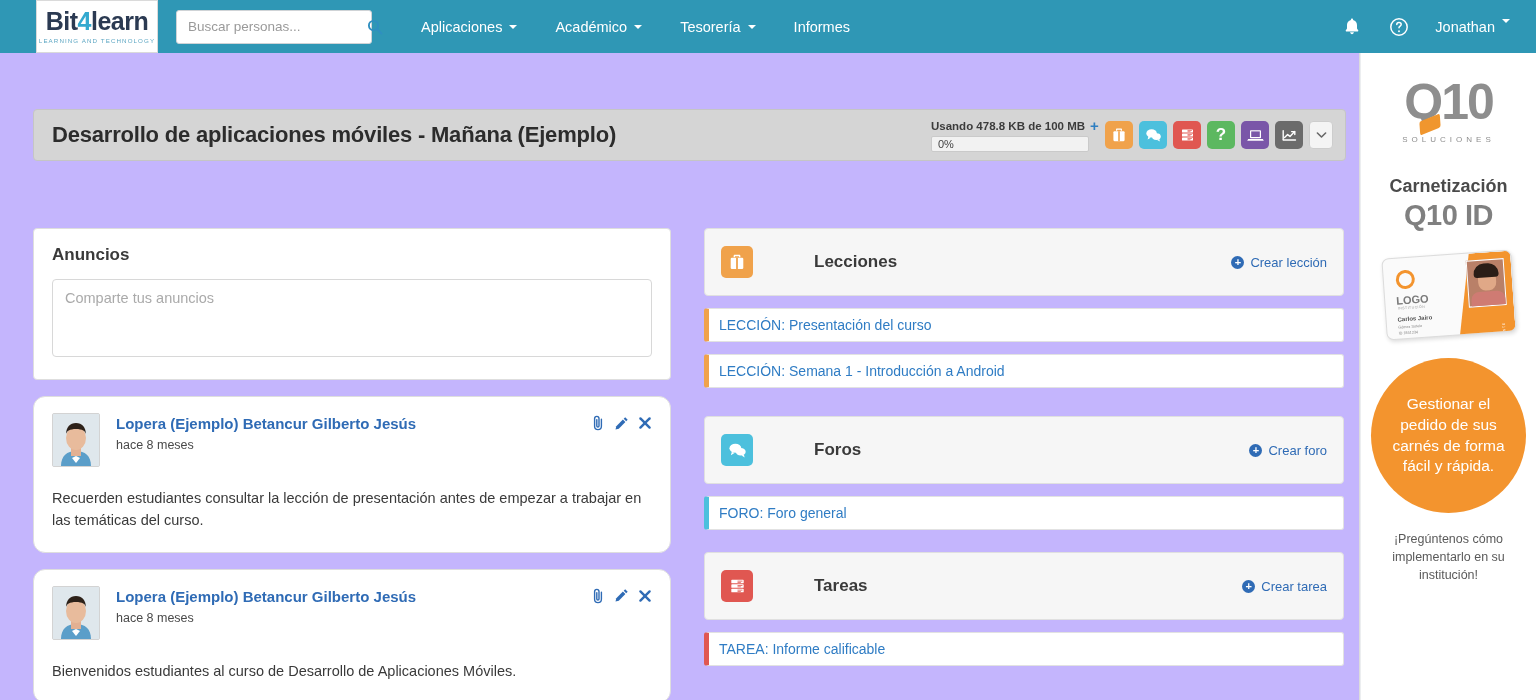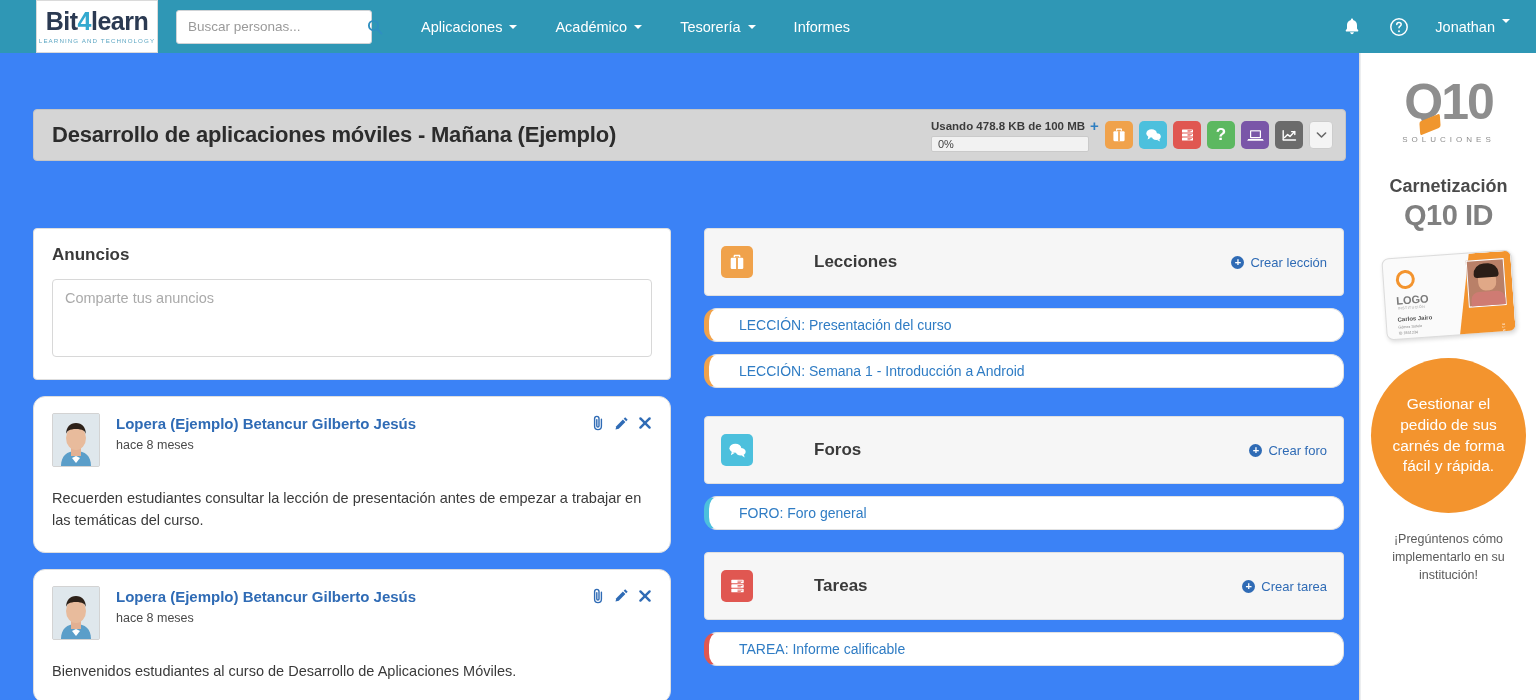--- a/index.html
+++ b/index.html
@@ -93,21 +93,21 @@
 
   
   .page {
     position: absolute; top: 53px; left: 0;
     width: 1536px; height: 647px;
     background: #eceef0;
   }
   .content {
     position: absolute; top: 0; left: 0;
     width: 1360px; height: 647px;
-    background: #3b82f6;
+    background: #c4b5fd;
     border-right: 1px solid #dcdcdc;
   }
 
   
   .titlebar {
     position: absolute; left: 33px; top: 56px;
     width: 1313px; height: 52px;
     background: #d5d5d5;
     border: 1px solid #c5c5c5;
     border-radius: 4px;
@@ -250,25 +250,25 @@
     width: 13px; height: 13px; border-radius: 50%;
     background: #2f6bb5; color: #fff;
     font-size: 11px; line-height: 11px;
     display: flex; align-items: center; justify-content: center;
     font-weight: bold;
   }
   .item-row {
     background: #fff;
     border: 1px solid #e2e2e2;
     border-left-width: 5px;
-    border-radius: 13px;
+    border-radius: 3px;
     height: 34px;
     margin-top: 12px;
     display: flex; align-items: center;
-    padding-left: 30px;
+    padding-left: 10px;
     font-size: 14px; color: #2f7cc4;
     cursor: pointer;
   }
   .sect-block { margin-bottom: 22px; }
   .sect-block.first { margin-bottom: 28px; }
 
   
   .adbar {
     position: absolute; left: 1361px; top: 0;
     width: 175px; height: 647px;

